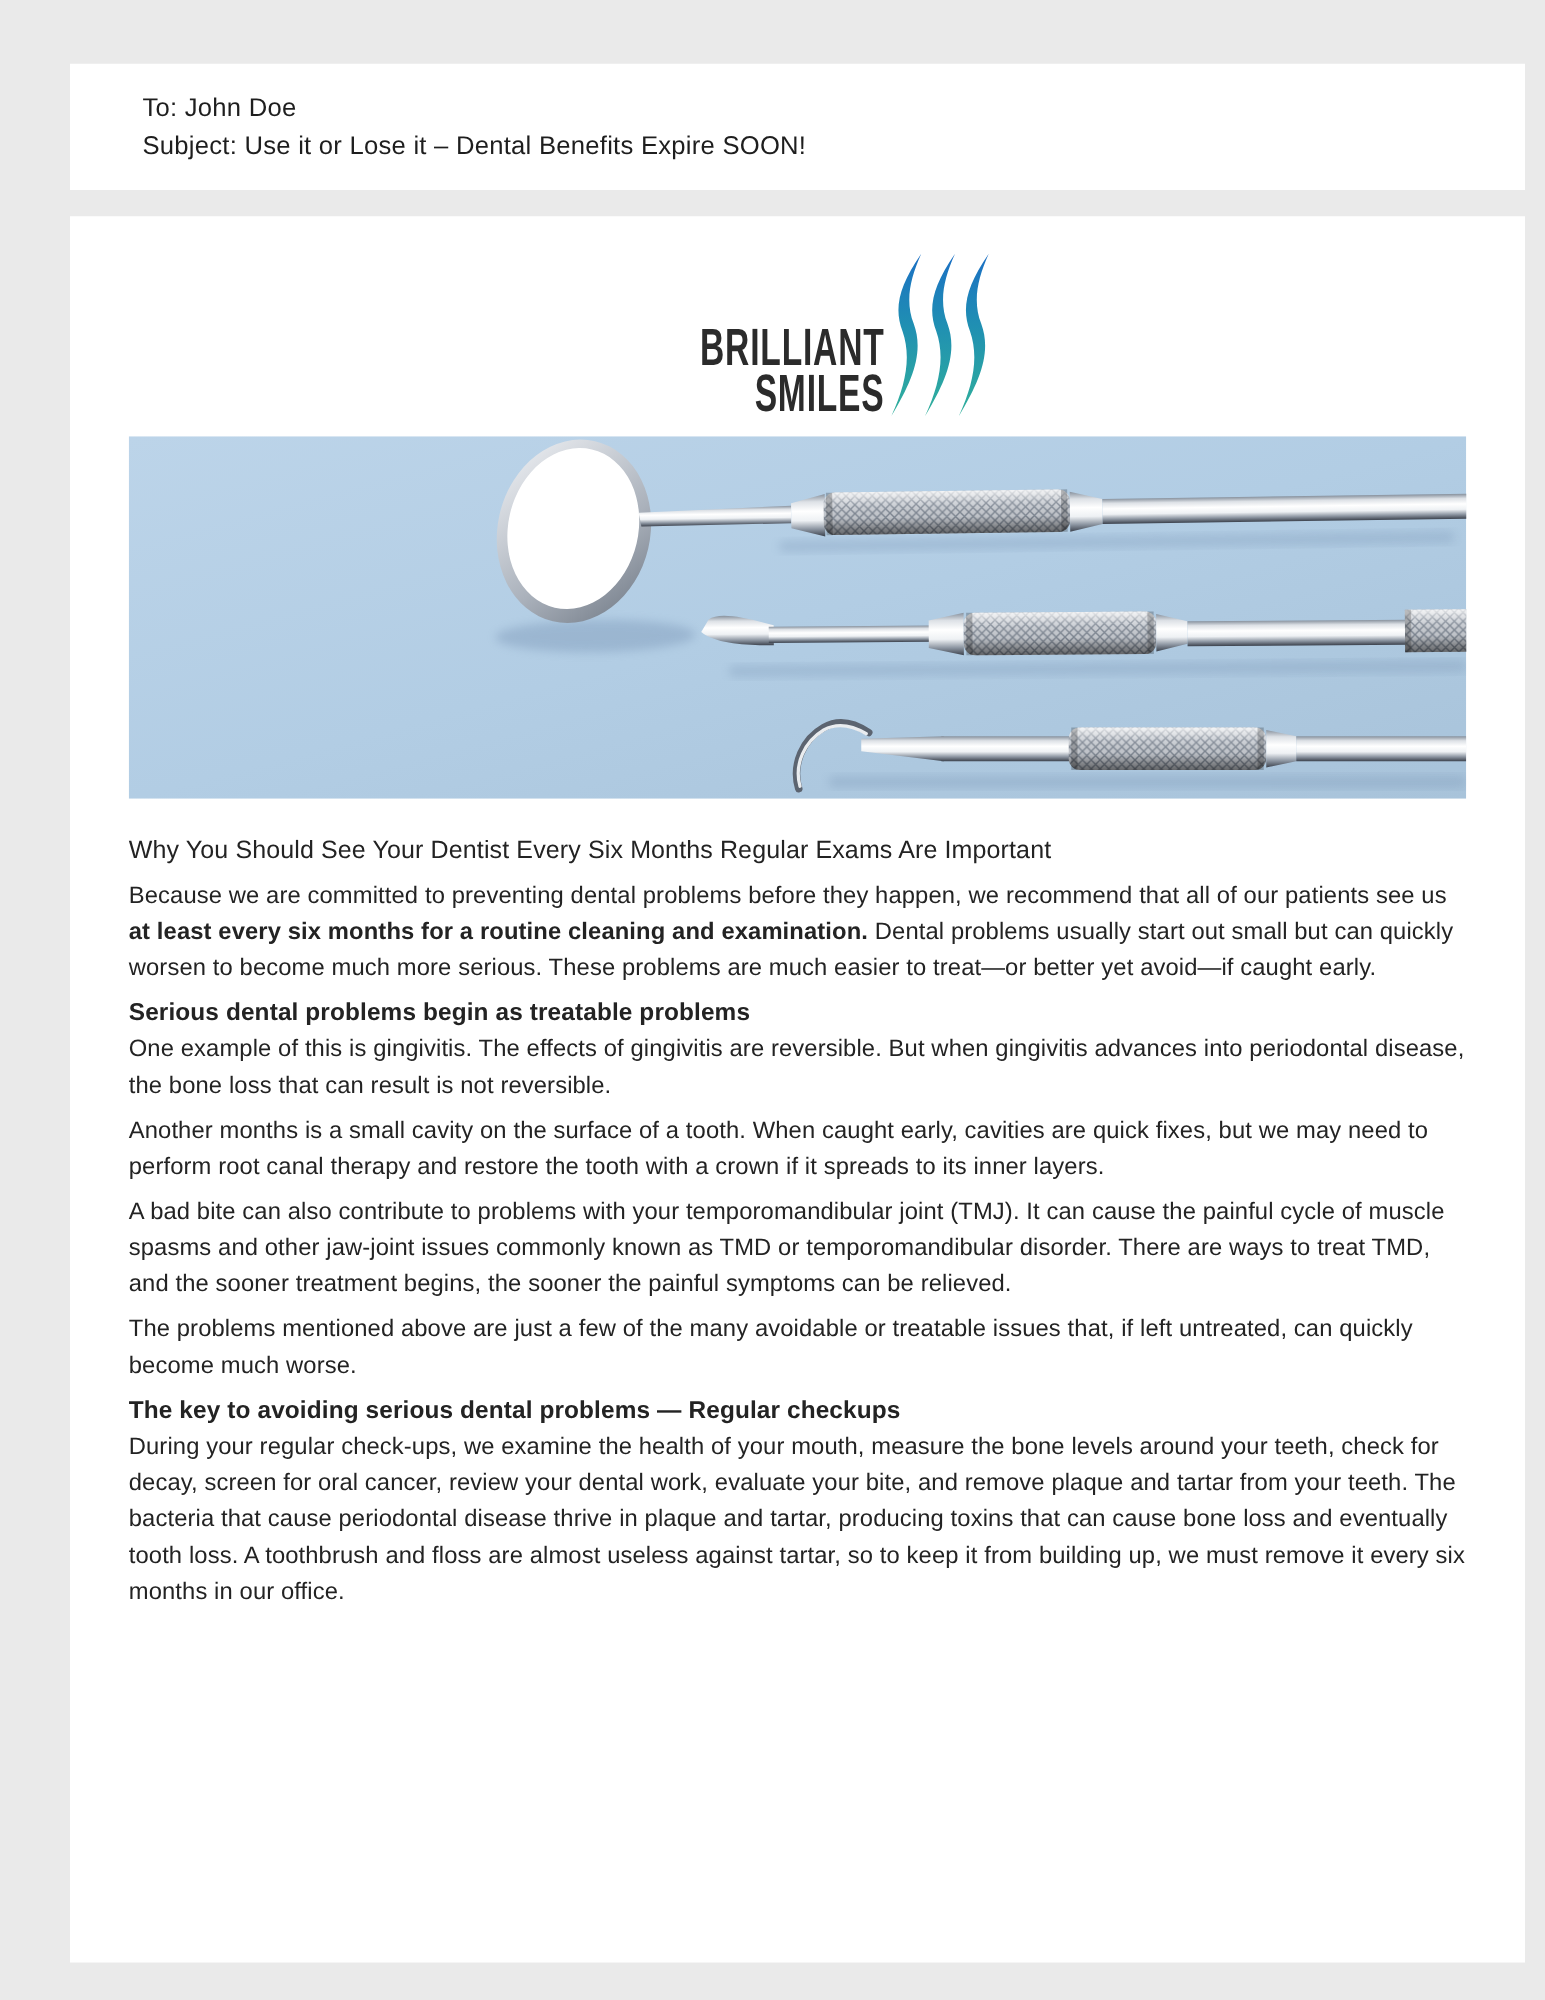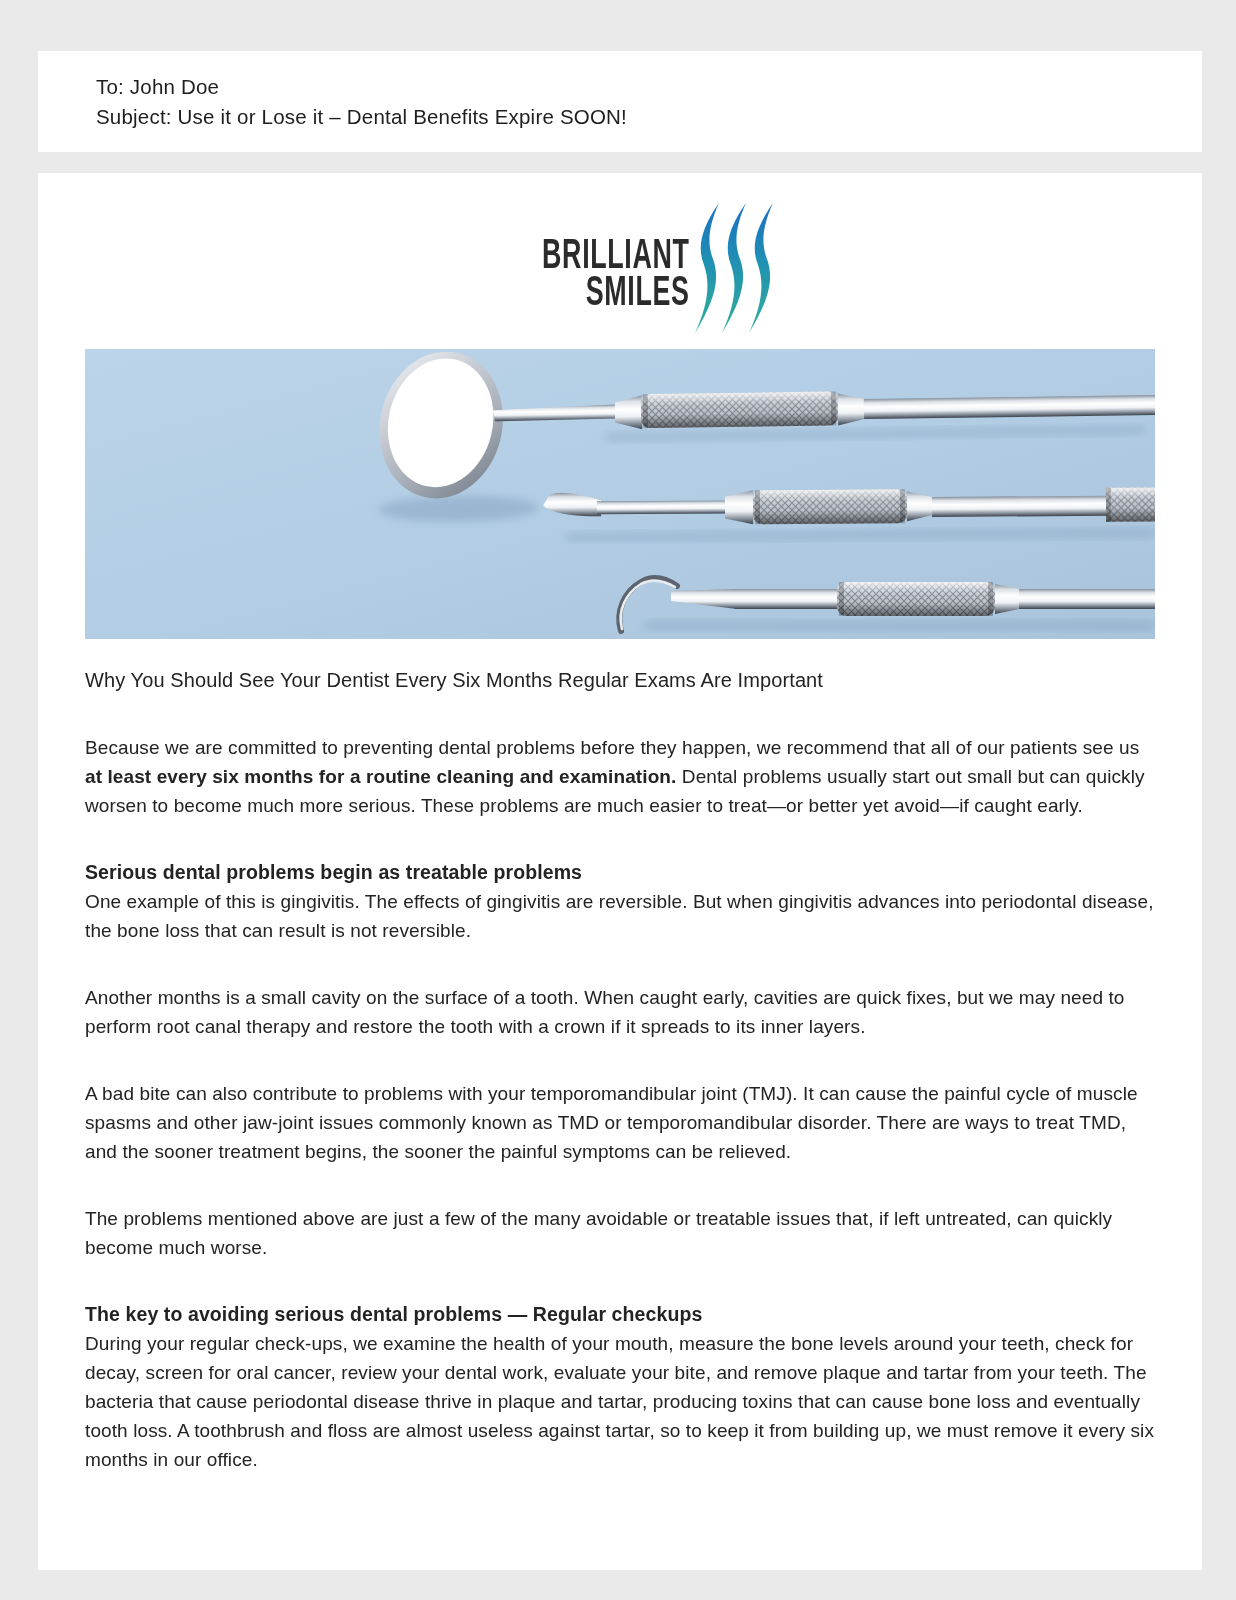--- a/index.html
+++ b/index.html
@@ -1,39 +1,39 @@
 <!DOCTYPE html>
 <html><head>
 <meta charset="utf-8">
 <style>
   * { margin:0; padding:0; box-sizing:border-box; }
   html,body { width:1236px; height:1600px; overflow:hidden; }
   body { background:#eaeaea; font-family:"Liberation Sans", sans-serif; color:#232323; position:relative; }
 
-  .band { position:absolute; left:38px; width:1164px; background:#ffffff; }
+  .band { position:absolute; left:56px; width:1164px; background:#ffffff; }
 
   .email-header { top:51px; height:101px; padding:21px 0 0 58px; }
   .email-header .hline { font-size:20.5px; line-height:30px; color:#1e1e1e; letter-spacing:0.2px; }
 
   .content { top:173px; min-height:1397px; padding:30px 47px 26px 47px; }
 
   
-  .logo-row { display:flex; justify-content:center; align-items:center; height:130px; }
+  .logo-row { display:flex; justify-content:center; align-items:flex-end; height:130px; }
   .logo-text { margin-top:7px; text-align:right; font-weight:700; font-size:42px; line-height:37px;
                letter-spacing:1px; color:#2b2b2b; transform:scaleX(0.64); transform-origin:100% 50%;
                white-space:nowrap; }
   .logo-waves { margin-left:5px; flex:0 0 auto; }
 
   
   .hero-wrap { margin-top:16px; width:1070px; height:290px; }
 
   
   .article { margin-top:27px; width:1072px; }
   .article h1 { font-size:20px; line-height:29px; font-weight:400; letter-spacing:0.1px; }
-  .para { margin-top:38px; font-size:19px; line-height:29px; letter-spacing:0.1px; }
+  .para { margin-top:7px; font-size:19px; line-height:29px; letter-spacing:0.1px; }
   .para .sec-head { display:block; font-weight:700; font-size:19.5px; }
   .para .b { font-weight:700; }
 </style>
 </head>
 <body>
 
 <div class="band email-header">
   <div class="hline">To: John Doe</div>
   <div class="hline">Subject: Use it or Lose it – Dental Benefits Expire SOON!</div>
 </div>

